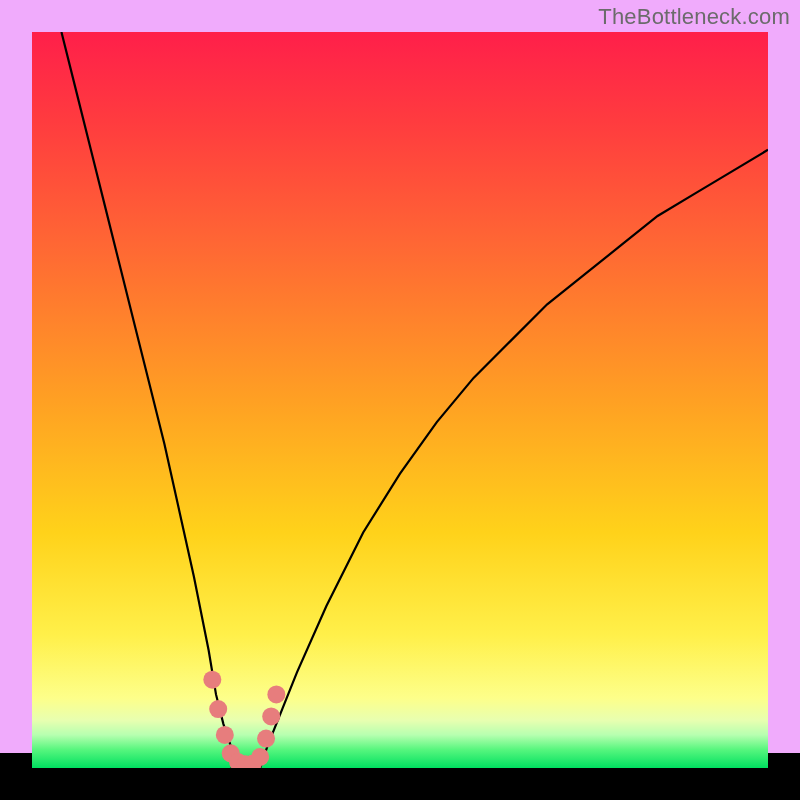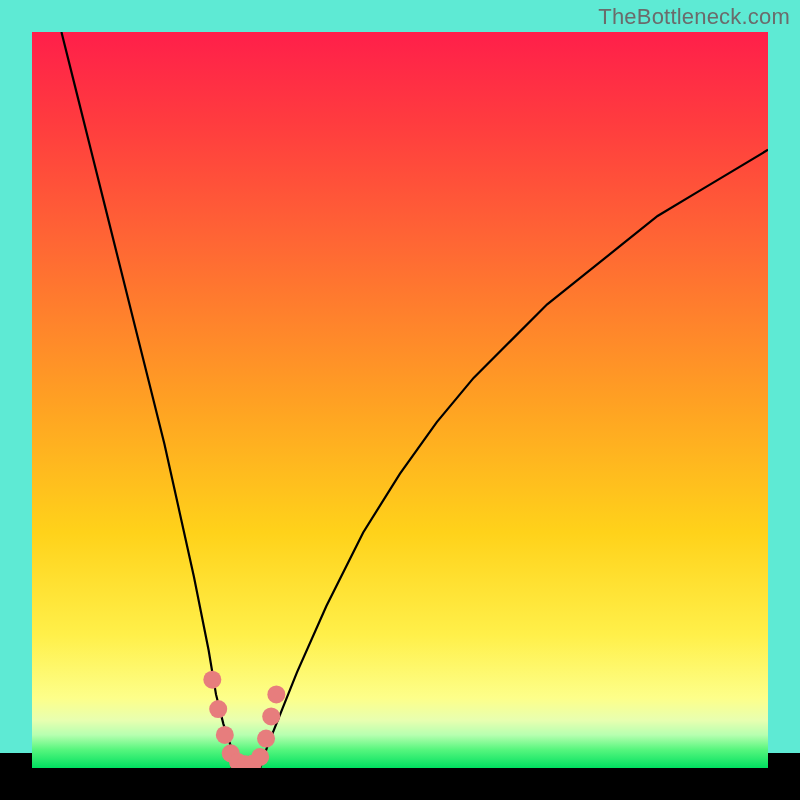--- a/index.html
+++ b/index.html
@@ -10,21 +10,21 @@
     background: #000;
     overflow: hidden;
     font-family: Arial, Helvetica, sans-serif;
   }
   .frame {
     position: absolute;
     left: 0;
     top: 0;
     width: 800px;
     height: 753px;
-    background: #5eead4;
+    background: #f0abfc;
   }
   .plot {
     position: absolute;
     left: 32px;
     top: 32px;
     width: 736px;
     height: 736px;
     overflow: hidden;
   }
   .gradient {

